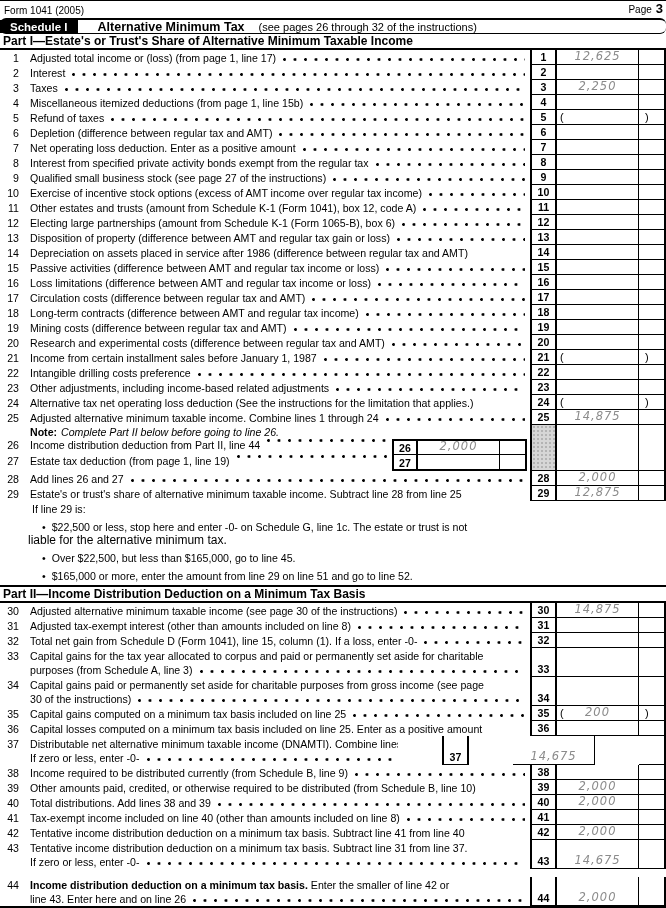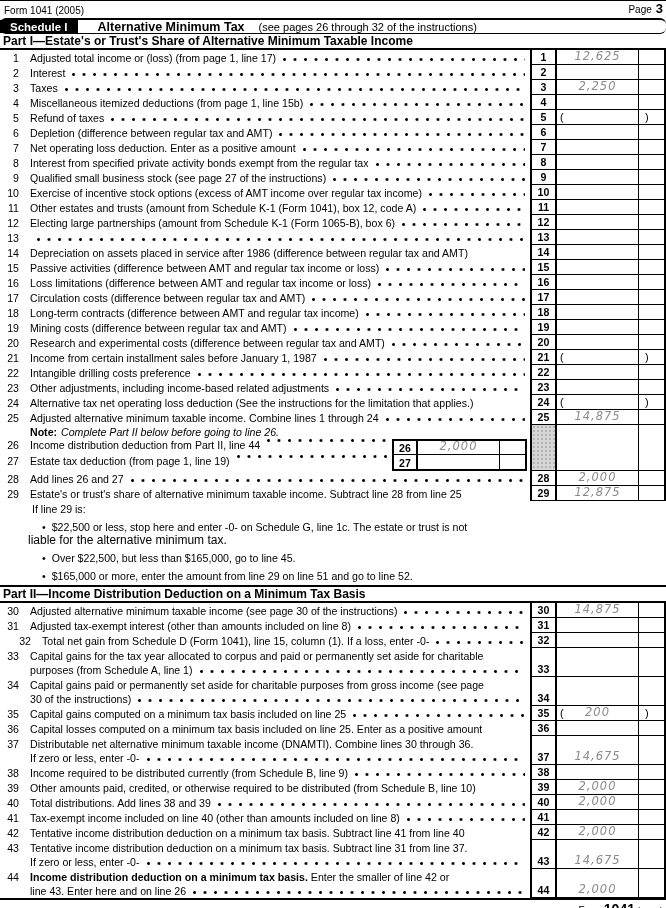--- a/index.html
+++ b/index.html
@@ -251,20 +251,21 @@
           </div>
         </div>
         <div class="ncol">12</div>
         <div class="acol"></div>
         <div class="ccol"></div>
       </div>
       <div class="row" style="height: 15px; justify-content: center;">
         <div class="lbl">
           <div class="lline">
             <span class="lno">13</span>
+            <span class="ltext">Disposition of property (difference between AMT and regular tax gain or loss)</span>
             <span class="leader"></span>
           </div>
         </div>
         <div class="ncol">13</div>
         <div class="acol"></div>
         <div class="ccol"></div>
       </div>
       <div class="row" style="height: 15px;">
         <div class="lbl">
           <div class="lline">
@@ -522,41 +523,41 @@
           <div class="lline">
             <span class="lno">31</span>
             <span class="ltext">Adjusted tax-exempt interest (other than amounts included on line 8)</span>
             <span class="leader"></span>
           </div>
         </div>
         <div class="ncol">31</div>
         <div class="acol"></div>
         <div class="ccol"></div>
       </div>
-      <div class="row" style="height: 15px; padding-left: 12px;">
+      <div class="row" style="height: 15px;">
         <div class="lbl">
           <div class="lline">
             <span class="lno">32</span>
             <span class="ltext">Total net gain from Schedule D (Form 1041), line 15, column (1). If a loss, enter -0-</span>
             <span class="leader"></span>
           </div>
         </div>
         <div class="ncol">32</div>
         <div class="acol"></div>
         <div class="ccol"></div>
       </div>
       <div class="row" style="height: 29px;">
         <div class="lbl">
           <div class="lline">
             <span class="lno">33</span>
             <span class="ltext">Capital gains for the tax year allocated to corpus and paid or permanently set aside for charitable</span>
           </div>
           <div class="lline">
             <span class="lno"></span>
-            <span class="ltext">purposes (from Schedule A, line 1)</span>
+            <span class="ltext">purposes (from Schedule A, line 3)</span>
             <span class="leader"></span>
           </div>
         </div>
         <div class="ncol">33</div>
         <div class="acol"></div>
         <div class="ccol"></div>
       </div>
       <div class="row" style="height: 29px;">
         <div class="lbl">
           <div class="lline">
@@ -594,21 +595,21 @@
         <div class="lbl">
           <div class="lline">
             <span class="lno">36</span>
             <span class="ltext">Capital losses computed on a minimum tax basis included on line 25. Enter as a positive amount</span>
           </div>
         </div>
         <div class="ncol">36</div>
         <div class="acol"></div>
         <div class="ccol"></div>
       </div>
-      <div class="row" style="height: 29px;">
+      <div class="row" style="height: 29px; gap: 44px;">
         <div class="lbl">
           <div class="lline">
             <span class="lno">37</span>
             <span class="ltext">Distributable net alternative minimum taxable income (DNAMTI). Combine lines 30 through 36.</span>
           </div>
           <div class="lline">
             <span class="lno"></span>
             <span class="ltext">If zero or less, enter -0-</span>
             <span class="leader"></span>
           </div>
@@ -694,21 +695,21 @@
             <span class="ltext">If zero or less, enter -0-</span>
             <span class="leader"></span>
           </div>
         </div>
         <div class="ncol">43</div>
         <div class="acol">
           <span class="val">14,675</span>
         </div>
         <div class="ccol"></div>
       </div>
-      <div class="row" style="height: 29px;">
+      <div class="row" style="height: 29px; margin-top: 8px;">
         <div class="lbl">
           <div class="lline">
             <span class="lno">44</span>
             <span class="ltext bold">Income distribution deduction on a minimum tax basis.</span>
             <span class="ltext">Enter the smaller of line 42 or</span>
           </div>
           <div class="lline">
             <span class="lno"></span>
             <span class="ltext">line 43. Enter here and on line 26</span>
             <span class="leader"></span>

